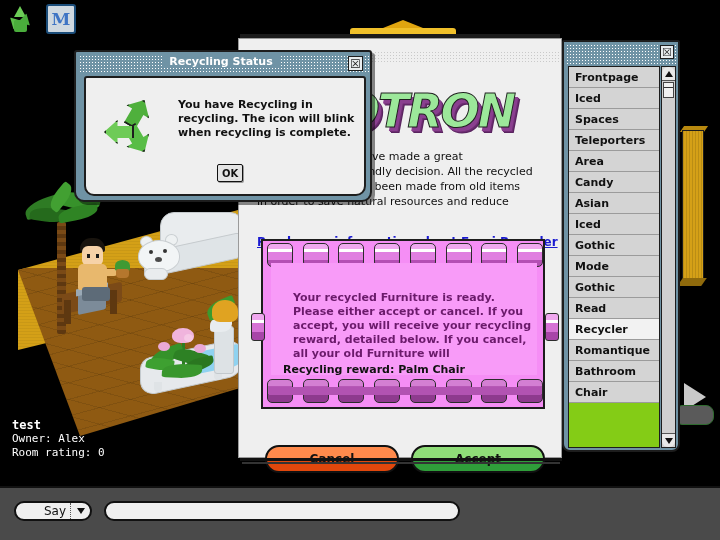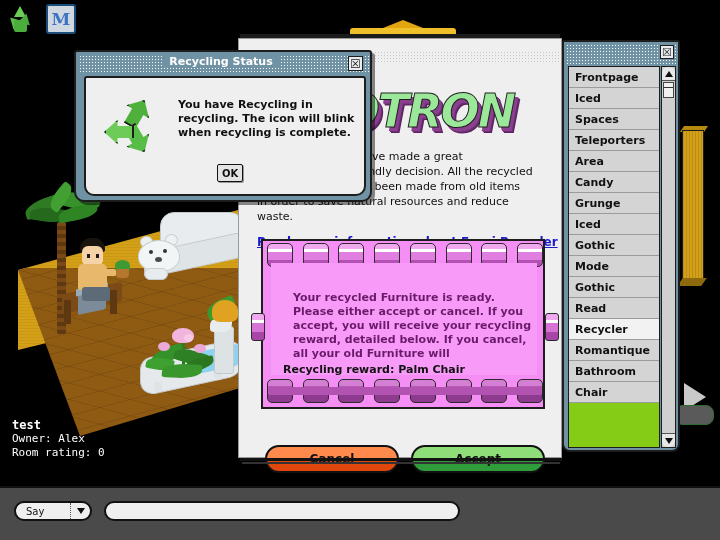--- a/index.html
+++ b/index.html
@@ -219,21 +219,21 @@
   #da-1 { left:0px; top:22px; width:30px; height:24px; background:#6ecb57; clip-path: polygon(0 50%, 45% 0, 45% 25%, 100% 25%, 100% 75%, 45% 75%, 45% 100%); }
   #da-2 { left:18px; top:2px; width:30px; height:26px; background:#4fb03c; transform:rotate(120deg); clip-path: polygon(0 50%, 45% 0, 45% 25%, 100% 25%, 100% 75%, 45% 75%, 45% 100%); }
   #da-3 { left:18px; top:28px; width:30px; height:26px; background:#58bd46; transform:rotate(240deg); clip-path: polygon(0 50%, 45% 0, 45% 25%, 100% 25%, 100% 75%, 45% 75%, 45% 100%); }
   #dlg-msg { position:absolute; left:92px; top:20px; width:178px; font-family:"DejaVu Sans", sans-serif; font-weight:bold; font-size:11px; line-height:14px; color:#111; }
   #dlg-ok { position:absolute; left:131px; top:86px; width:26px; height:18px; background:#e4e4e4; border:1px solid #111; border-radius:2px; box-shadow:1px 1px 0 #9a9a9a;
     display:flex; align-items:center; justify-content:center; font-family:"DejaVu Sans", sans-serif; font-weight:bold; font-size:10px; color:#111; cursor:pointer; }
 
   
   #toolbar { position:absolute; left:0; top:486px; width:720px; height:54px; background:#4a4a4a; border-top:2px solid #111; }
   #chat-mode { position:absolute; left:14px; top:13px; width:78px; height:20px; background:#efefef; border:2px solid #111; border-radius:10px; display:flex; align-items:center; }
-  #chat-mode-label { padding-left:10px; font-family:"DejaVu Sans", sans-serif; font-size:10px; color:#111; flex:1; }
+  #chat-mode-label { padding-left:28px; font-family:"DejaVu Sans", sans-serif; font-size:12px; color:#111; flex:1; }
   #chat-mode-arrow { width:20px; height:100%; border-left:1px dotted #555; display:flex; align-items:center; justify-content:center; }
   #chat-input { position:absolute; left:104px; top:13px; width:356px; height:20px; background:#efefef; border:2px solid #111; border-radius:10px; padding-left:10px;
     font-family:"DejaVu Sans", sans-serif; font-size:10px; color:#111; line-height:16px; }
 </style>
 </head>
 <body>
 
 <div id="root">
 
   <div id="room-scene">
@@ -375,21 +375,20 @@
 
       <div id="cat-title">
         <div id="cat-title-text">RECYCLOTRON</div>
       </div>
 
       <div id="cat-body">
         <p>Congratulate. You have made a great</p>
         <p>environmentally friendly decision. All the recycled</p>
         <p>Furniture items have been made from old items</p>
         <p>in order to save natural resources and reduce</p>
-        <p>waste.</p>
       </div>
 
       <a id="cat-link" href="#">Read more information about Furni Recycler</a>
 
       <div id="recycler-panel">
         <div class="side-knob" id="knob-left"></div>
         <div class="side-knob" id="knob-right"></div>
         <div class="stud-row" id="studs-top">
           <div class="stud"></div>
             <div class="stud"></div>
@@ -435,21 +434,21 @@
   <div id="sidebar">
     <div id="sb-titlebar"></div>
     <div id="sb-close">☒</div>
     <div id="sb-list">
       <div class="sb-item">Frontpage</div>
       <div class="sb-item">Iced</div>
       <div class="sb-item">Spaces</div>
       <div class="sb-item">Teleporters</div>
       <div class="sb-item">Area</div>
       <div class="sb-item">Candy</div>
-      <div class="sb-item">Grunge</div>
+      <div class="sb-item">Asian</div>
       <div class="sb-item">Iced</div>
       <div class="sb-item">Gothic</div>
       <div class="sb-item">Mode</div>
       <div class="sb-item">Gothic</div>
       <div class="sb-item">Read</div>
       <div class="sb-item selected">Recycler</div>
       <div class="sb-item">Romantique</div>
       <div class="sb-item">Bathroom</div>
       <div class="sb-item">Chair</div>
     </div>

